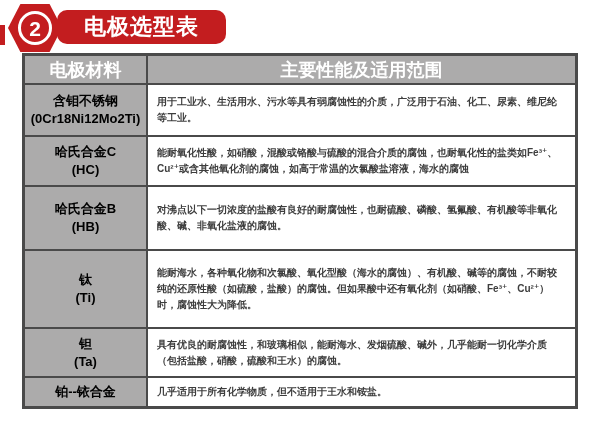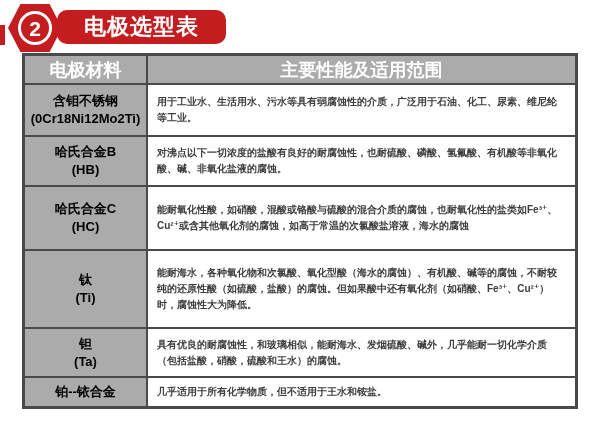--- a/index.html
+++ b/index.html
@@ -153,31 +153,31 @@
       <tbody>
           <tr>
             <td class="material">
               <div>含钼不锈钢</div>
               <div>(0Cr18Ni12Mo2Ti)</div>
             </td>
             <td class="desc">用于工业水、生活用水、污水等具有弱腐蚀性的介质，广泛用于石油、化工、尿素、维尼纶等工业。</td>
           </tr>
           <tr>
             <td class="material">
+              <div>哈氏合金C</div>
+              <div>(HC)</div>
+            </td>
+            <td class="desc">能耐氧化性酸，如硝酸，混酸或铬酸与硫酸的混合介质的腐蚀，也耐氧化性的盐类如Fe³⁺、Cu²⁺或含其他氧化剂的腐蚀，如高于常温的次氯酸盐溶液，海水的腐蚀</td>
+          </tr>
+          <tr>
+            <td class="material">
               <div>哈氏合金B</div>
               <div>(HB)</div>
             </td>
             <td class="desc">对沸点以下一切浓度的盐酸有良好的耐腐蚀性，也耐硫酸、磷酸、氢氟酸、有机酸等非氧化酸、碱、非氧化盐液的腐蚀。</td>
-          </tr>
-          <tr>
-            <td class="material">
-              <div>哈氏合金C</div>
-              <div>(HC)</div>
-            </td>
-            <td class="desc">能耐氧化性酸，如硝酸，混酸或铬酸与硫酸的混合介质的腐蚀，也耐氧化性的盐类如Fe³⁺、Cu²⁺或含其他氧化剂的腐蚀，如高于常温的次氯酸盐溶液，海水的腐蚀</td>
           </tr>
           <tr>
             <td class="material">
               <div>钛</div>
               <div>(Ti)</div>
             </td>
             <td class="desc">能耐海水，各种氧化物和次氯酸、氧化型酸（海水的腐蚀）、有机酸、碱等的腐蚀，不耐较纯的还原性酸（如硫酸，盐酸）的腐蚀。但如果酸中还有氧化剂（如硝酸、Fe³⁺、Cu²⁺）时，腐蚀性大为降低。</td>
           </tr>
           <tr>
             <td class="material">

